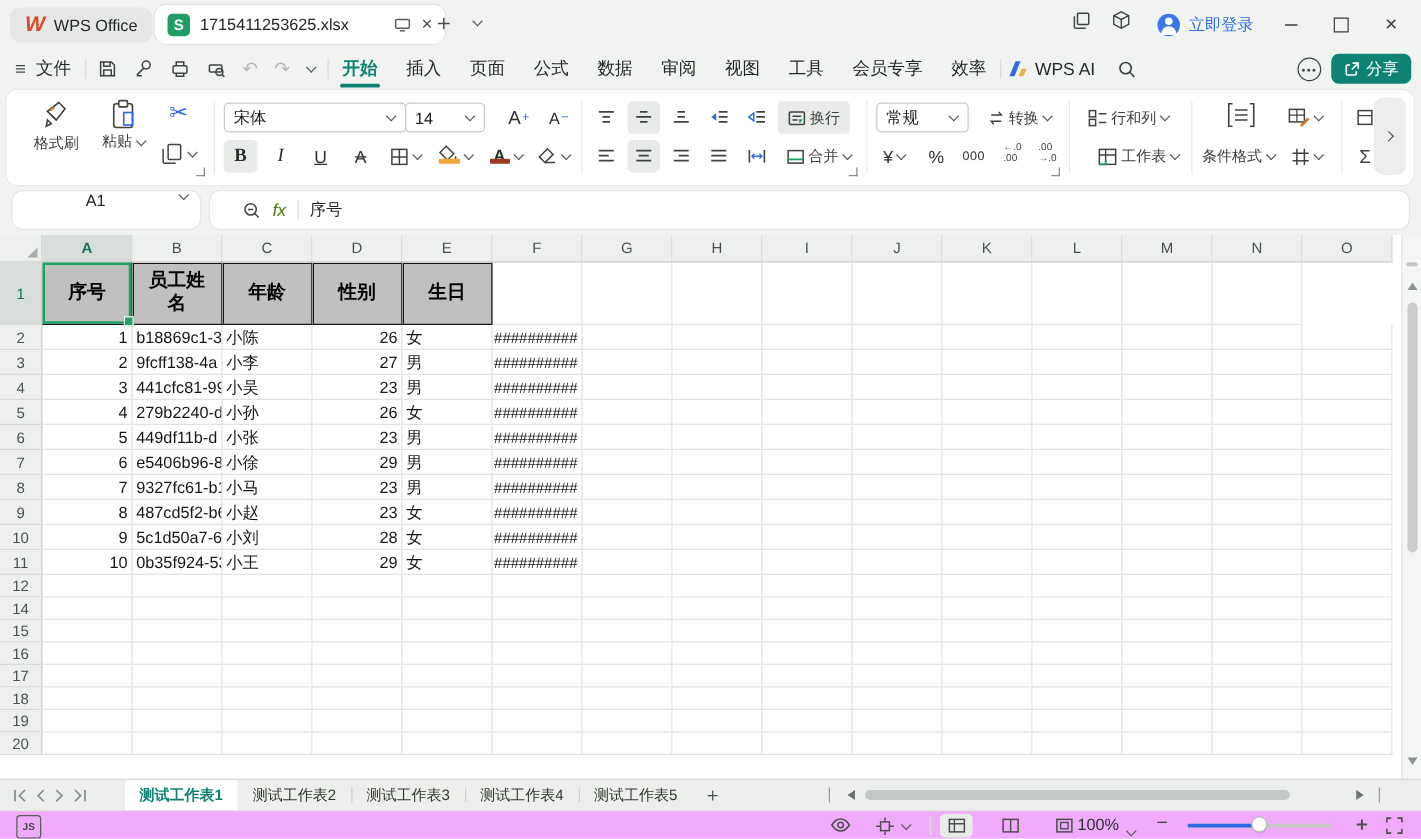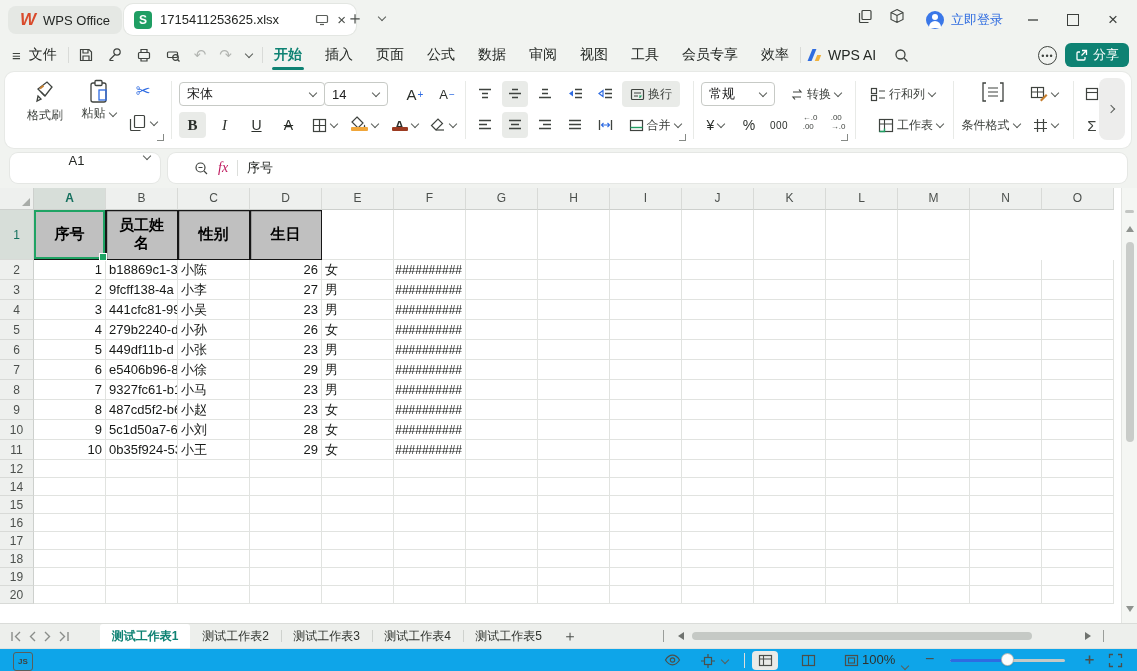--- a/index.html
+++ b/index.html
@@ -112,21 +112,21 @@
     font-size:12px;color:#30342f;white-space:nowrap}
   .stab.active{background:#fff;color:#0e8273;font-weight:bold;border-radius:3px 3px 0 0}
   .tsep{position:absolute;top:6px;width:1px;height:12px;background:#cfd2ce}
   .hs-thumb{position:absolute;left:692px;top:8px;width:340px;height:8px;border-radius:4px;background:#c5c9c5}
   .hs-stop{position:absolute;top:6px;width:1px;height:12px;background:#9a9e9a}
   .htri{width:0;height:0;position:absolute;top:8px}
   .htri.left{border-top:4px solid transparent;border-bottom:4px solid transparent;border-right:6px solid #6f736f}
   .htri.right{border-top:4px solid transparent;border-bottom:4px solid transparent;border-left:6px solid #6f736f}
 
   
-  #statusbar{left:0;top:648px;width:1137px;height:23px;background:#0ea5e9;border-top:1px solid #e1e3e0;box-sizing:border-box}
+  #statusbar{left:0;top:648px;width:1137px;height:23px;background:#f0abfc;border-top:1px solid #e1e3e0;box-sizing:border-box}
   .view-btn{position:absolute;top:2px;width:26px;height:19px;display:flex;align-items:center;justify-content:center;border-radius:4px}
   .slider-track{position:absolute;left:950px;top:10px;width:115px;height:3px;border-radius:2px;background:#c6c9c6}
   .slider-fill{position:absolute;left:950px;top:10px;width:57px;height:3px;border-radius:2px;background:#2e6be2}
   .slider-thumb{position:absolute;left:1002px;top:5px;width:11px;height:11px;border-radius:50%;background:#fdfdfd;
     box-shadow:0 0 0 1px #b9bcb9, 0 1px 2px rgba(0,0,0,.25)}
   .zoom-label{position:absolute;left:862px;top:3px;font-size:13px;color:#2e322e}
 </style>
 </head>
 <body>
 
@@ -517,21 +517,21 @@
     <span style="flex:1;text-align:center;font-size:13px;color:#232623">A1</span>
     <span class="chev" style="margin-right:9px"></span>
   </div>
   <div id="fxbar" class="abs fwhite">
     <span class="ic" style="margin-left:16px">
       <svg width="15" height="15" viewBox="0 0 15 15">
           <circle cx="6.5" cy="6.5" r="4.5" fill="none" stroke="#3f433f" stroke-width="1.2"></circle>
           <path d="M4.5 6.5h4 M10 10l3 3" stroke="#3f433f" stroke-width="1.2"></path>
         </svg>
     </span>
-    <span style="font-style:italic;font-family:Liberation Serif, serif;font-size:14px;color:#be185d">fx</span>
+    <span style="font-style:italic;font-family:Liberation Sans, sans-serif;font-size:14px;color:#4d7c0f">fx</span>
     <span class="fdiv"></span>
     <span style="font-size:13px;color:#232623">序号</span>
   </div>
 
   <div id="grid">
       <div class="grow" style="height:22px">
         <div class="corner"></div>
         <div class="colhdr sel">A</div>
         <div class="colhdr">B</div>
         <div class="colhdr">C</div>
@@ -545,20 +545,21 @@
         <div class="colhdr">K</div>
         <div class="colhdr">L</div>
         <div class="colhdr">M</div>
         <div class="colhdr">N</div>
         <div class="colhdr">O</div>
       </div>
       <div class="grow" style="height:50px">
         <div class="rowhdr sel">1</div>
         <div class="cell h1">序号</div>
         <div class="cell h1">员工姓名</div>
+        <div class="cell h1">年龄</div>
         <div class="cell h1">性别</div>
         <div class="cell h1">生日</div>
         <div class="cell"></div>
         <div class="cell"></div>
         <div class="cell"></div>
         <div class="cell"></div>
         <div class="cell"></div>
         <div class="cell"></div>
         <div class="cell"></div>
         <div class="cell"></div>

